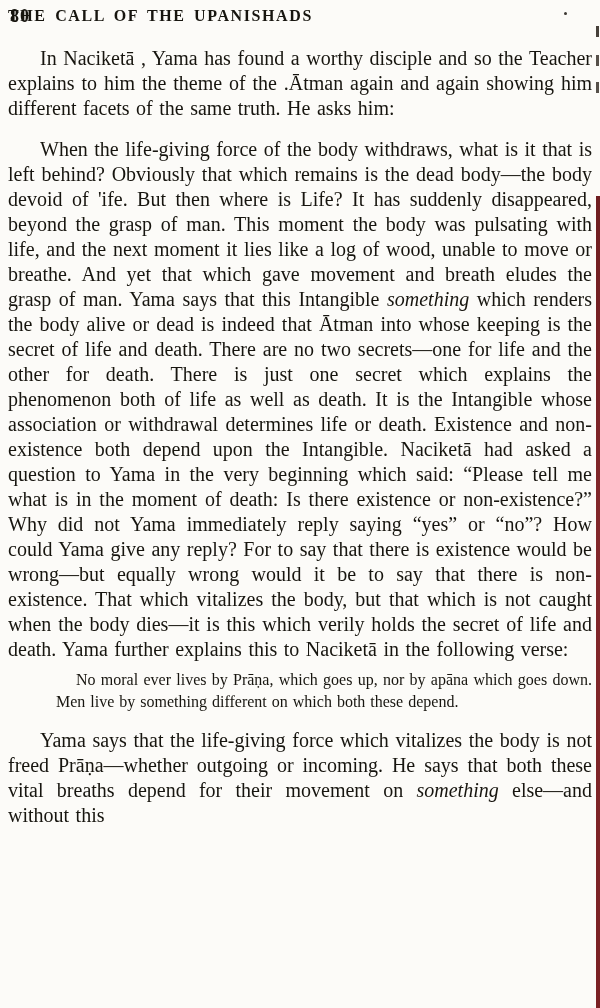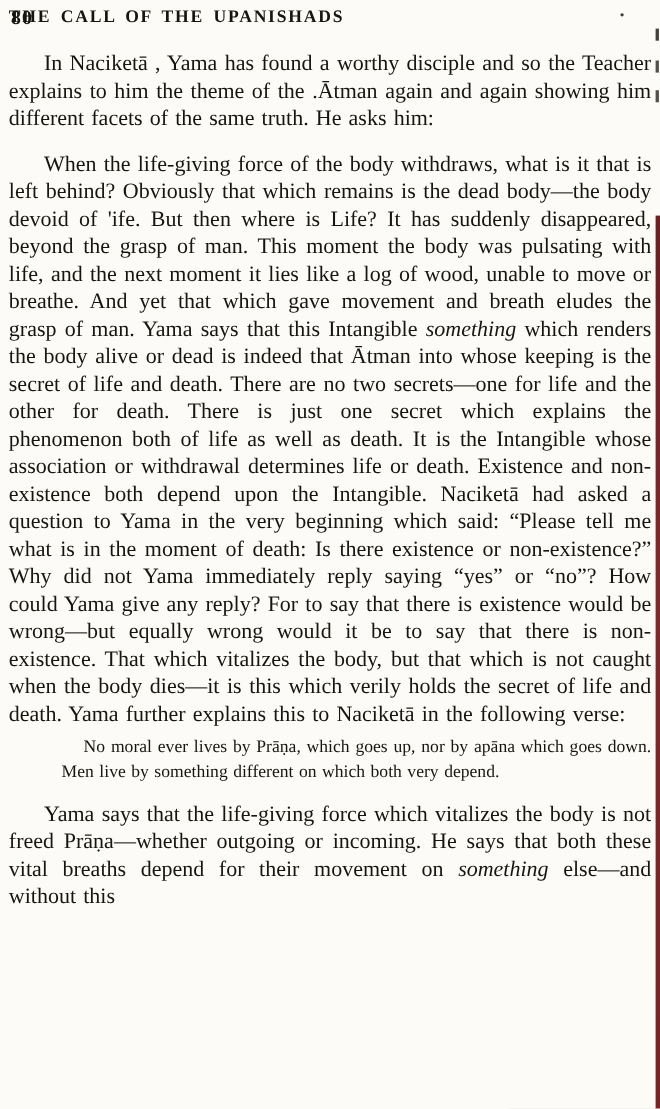--- a/index.html
+++ b/index.html
@@ -83,20 +83,20 @@
     <span class="pagenum">80</span>
     <span class="running-title">THE CALL OF THE UPANISHADS</span>
     <span class="title-dot"></span>
   </header>
 
   <p class="body"><span>In Naciketā , Yama has found a worthy disciple and so the Teacher explains to him the theme of the .Ātman again and again showing him different facets of the same truth.  He asks him:</span></p>
 
 
   <p class="body"><span>When the life-giving force of the body withdraws, what is it that is left behind?  Obviously that which remains is the dead body—the body devoid of 'ife.  But then where is Life?  It has suddenly disappeared, beyond the grasp of man.  This moment the body was pulsating with life, and the next moment it lies like a log of wood, unable to move or breathe.  And yet that which gave movement and breath eludes the grasp of man.  Yama says that this Intangible </span><em>something</em><span> which renders the body alive or dead is indeed that Ātman into whose keeping is the secret of life and death.  There are no two secrets—one for life and the other for death.  There is just one secret which explains the phenomenon both of life as well as death.  It is the Intangible whose association or withdrawal determines life or death. Existence and non-existence both depend upon the Intangible.  Naciketā had asked a question to Yama in the very beginning which said: “Please tell me what is in the moment of death:  Is there existence or non-existence?”  Why did not Yama immediately reply saying “yes” or “no”?  How could Yama give any reply?  For to say that there is existence would be wrong—but equally wrong would it be to say that there is non-existence.  That which vitalizes the body, but that which is not caught when the body dies—it is this which verily holds the secret of life and death.  Yama further explains this to Naciketā in the following verse:</span></p>
 
-  <blockquote class="quote"><span>No moral ever lives by Prāṇa, which goes up, nor by apāna which goes down.  Men live by something different on which both very depend.</span></blockquote>
+  <blockquote class="quote"><span>No moral ever lives by Prāṇa, which goes up, nor by apāna which goes down.  Men live by something different on which both these depend.</span></blockquote>
 
   <p class="body"><span>Yama says that the life-giving force which vitalizes the body is not freed Prāṇa—whether outgoing or incoming.  He says that both these vital breaths depend for their movement on </span><em>something</em><span> else—and without this</span></p>
 
   <div class="red-edge"></div>
   <div class="edge-marks"></div>
 
 </div>
 
 </body></html>

